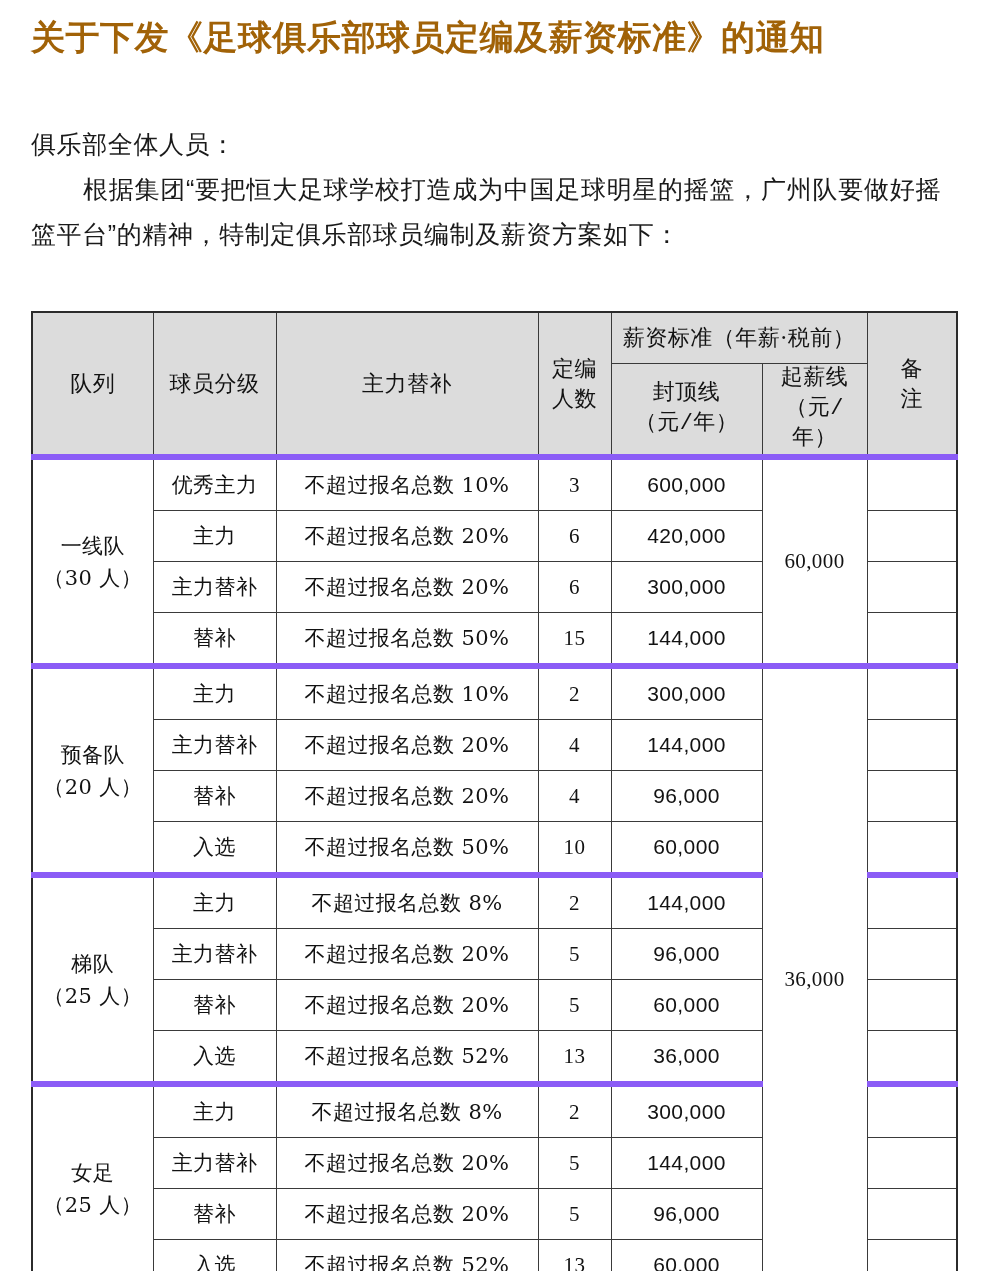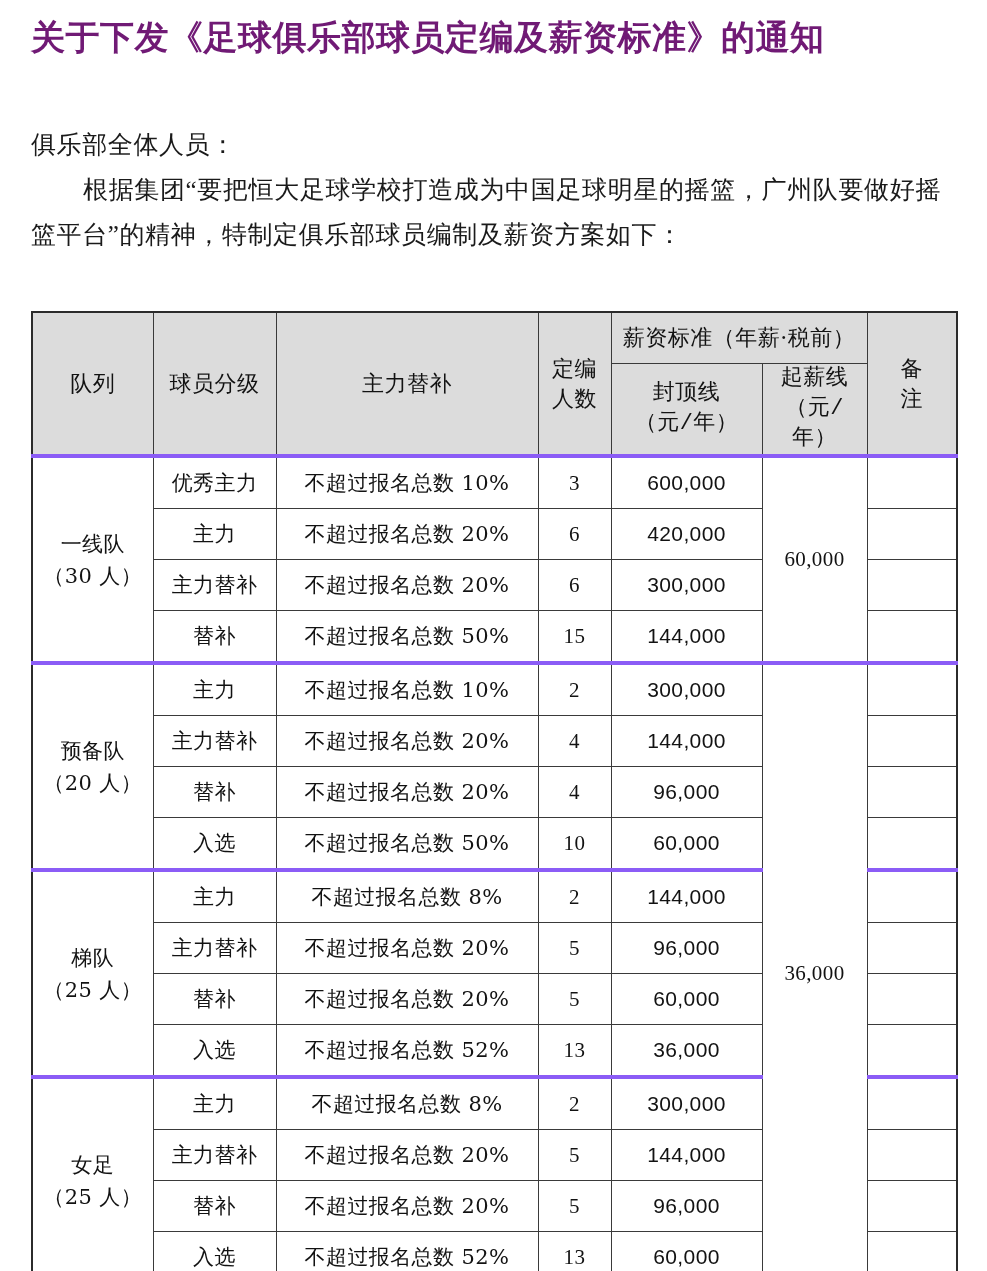--- a/index.html
+++ b/index.html
@@ -28,33 +28,33 @@
   .doc-title {
     position: absolute;
     left: 31px;
     top: 14px;
     width: 925px;
     font-family: "Liberation Serif", "DejaVu Serif", serif;
     font-weight: bold;
     font-size: 34px;
     line-height: 48px;
     letter-spacing: 0.5px;
-    color: #701a75;
+    color: #a16207;
     white-space: nowrap;
   }
 
   
   .body-block {
     position: absolute;
     left: 31px;
     top: 122px;
     width: 910px;
   }
   .para {
-    font-family: Liberation Serif, serif;
+    font-family: Liberation Sans, sans-serif;
     font-size: 25px;
     line-height: 45px;
     color: #1a1a1a;
     letter-spacing: 0.6px;
     margin: 0;
     text-align: justify;
     text-justify: inter-character;
   }
   .para-salutation {
     margin-bottom: 0px;
@@ -110,21 +110,21 @@
   }
   td.c-grade { font-size: 21px; }
   td.c-scope { font-size: 21px; letter-spacing: 0.2px; }
   td.c-count { font-size: 21px; font-family: "Liberation Serif", serif; }
   td.c-cap   { font-size: 21px; font-family: Liberation Sans, sans-serif; letter-spacing: 1px; }
   td.c-base  { font-size: 21px; font-family: "Liberation Serif", serif; letter-spacing: 1px; }
   td.c-note  { }
 
   
   tr.block-start > td,
-  tr.block-start > th { border-top: 4px solid #8b5cf6; }
+  tr.block-start > th { border-top: 6px solid #8b5cf6; }
   table.spec { border: 2px solid #2b2b2b; }
   thead tr:first-child th { border-top: 2px solid #2b2b2b; }
   tbody tr:last-child td { border-bottom: 2px solid #2b2b2b; }
 
   .col-team  { width: 121px; }
   .col-grade { width: 123px; }
   .col-scope { width: 262px; }
   .col-count { width: 73px; }
   .col-cap   { width: 151px; }
   .col-base  { width: 105px; }

